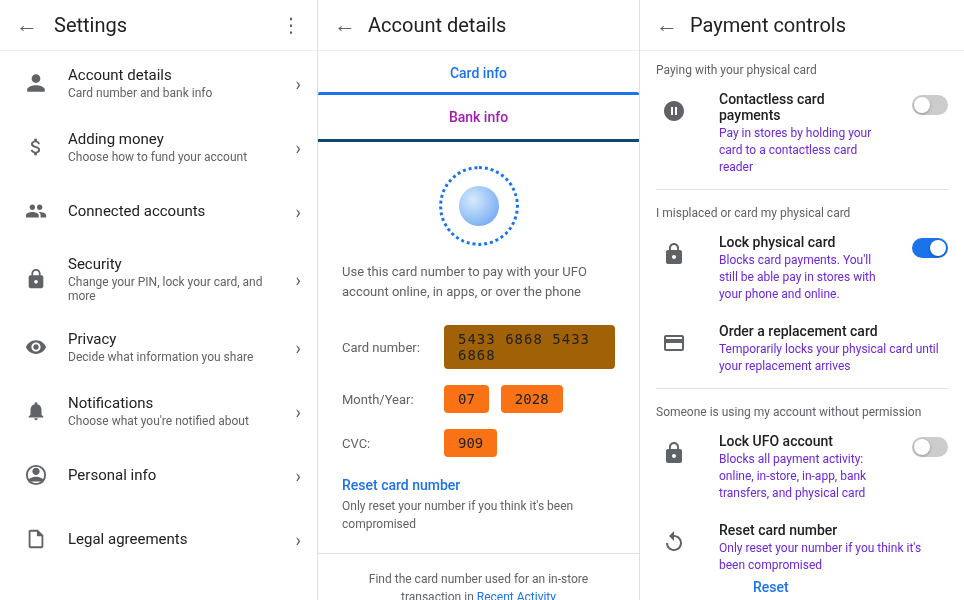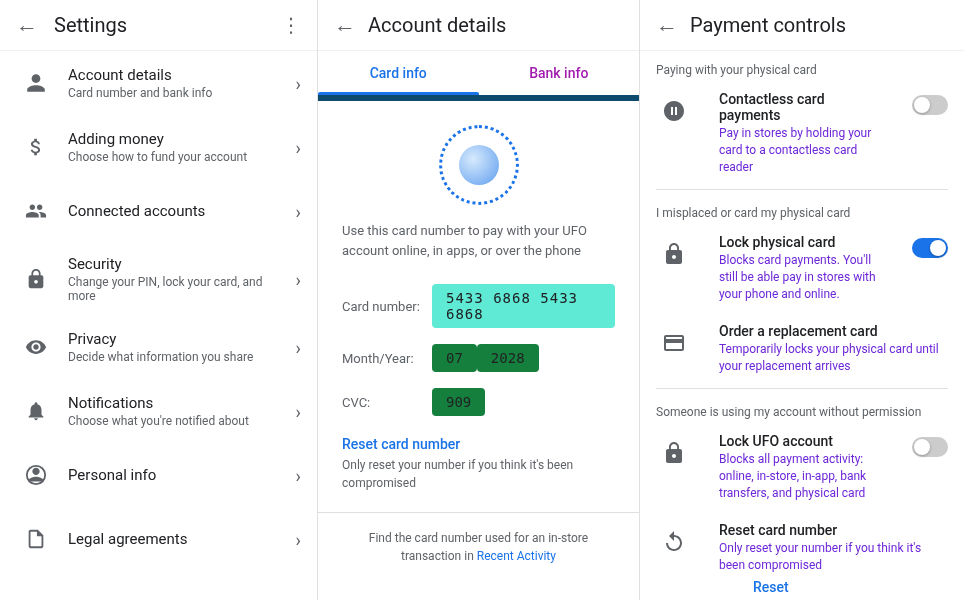--- a/index.html
+++ b/index.html
@@ -89,21 +89,22 @@
       gap: 12px;
       border-bottom: 1px solid #f0f0f0;
     }
     .account-header-title {
       font-size: 20px;
       font-weight: 400;
       color: #202124;
     }
     .tab-bar {
       display: flex;
-      border-bottom: 6px solid #0c4a6e;
+      border-bottom: 3px solid #0c4a6e;
+      flex-direction: column;
     }
     .tab {
       flex: 1;
       text-align: center;
       padding: 14px 0;
       font-size: 14px;
       color: #a21caf;
       cursor: pointer;
       position: relative;
       font-weight: 500;
@@ -147,37 +148,38 @@
     .card-description {
       font-size: 13px;
       color: #5f6368;
       padding: 0 24px 16px;
       line-height: 1.5;
     }
     .card-field-row {
       display: flex;
       align-items: center;
       padding: 8px 24px;
+      gap: 12px;
     }
     .field-label {
       font-size: 13px;
       color: #5f6368;
       min-width: 90px;
     }
     .field-value-box {
-      background: #5eead4;
+      background: #a16207;
       border-radius: 4px;
       padding: 6px 14px;
       font-size: 14px;
       color: #202124;
       font-family: monospace;
       letter-spacing: 1px;
     }
     .field-value-small {
-      background: #15803d;
+      background: #f97316;
       border-radius: 4px;
       padding: 6px 14px;
       font-size: 14px;
       color: #202124;
       font-family: monospace;
     }
     .reset-link {
       color: #1a73e8;
       font-size: 14px;
       font-weight: 500;

